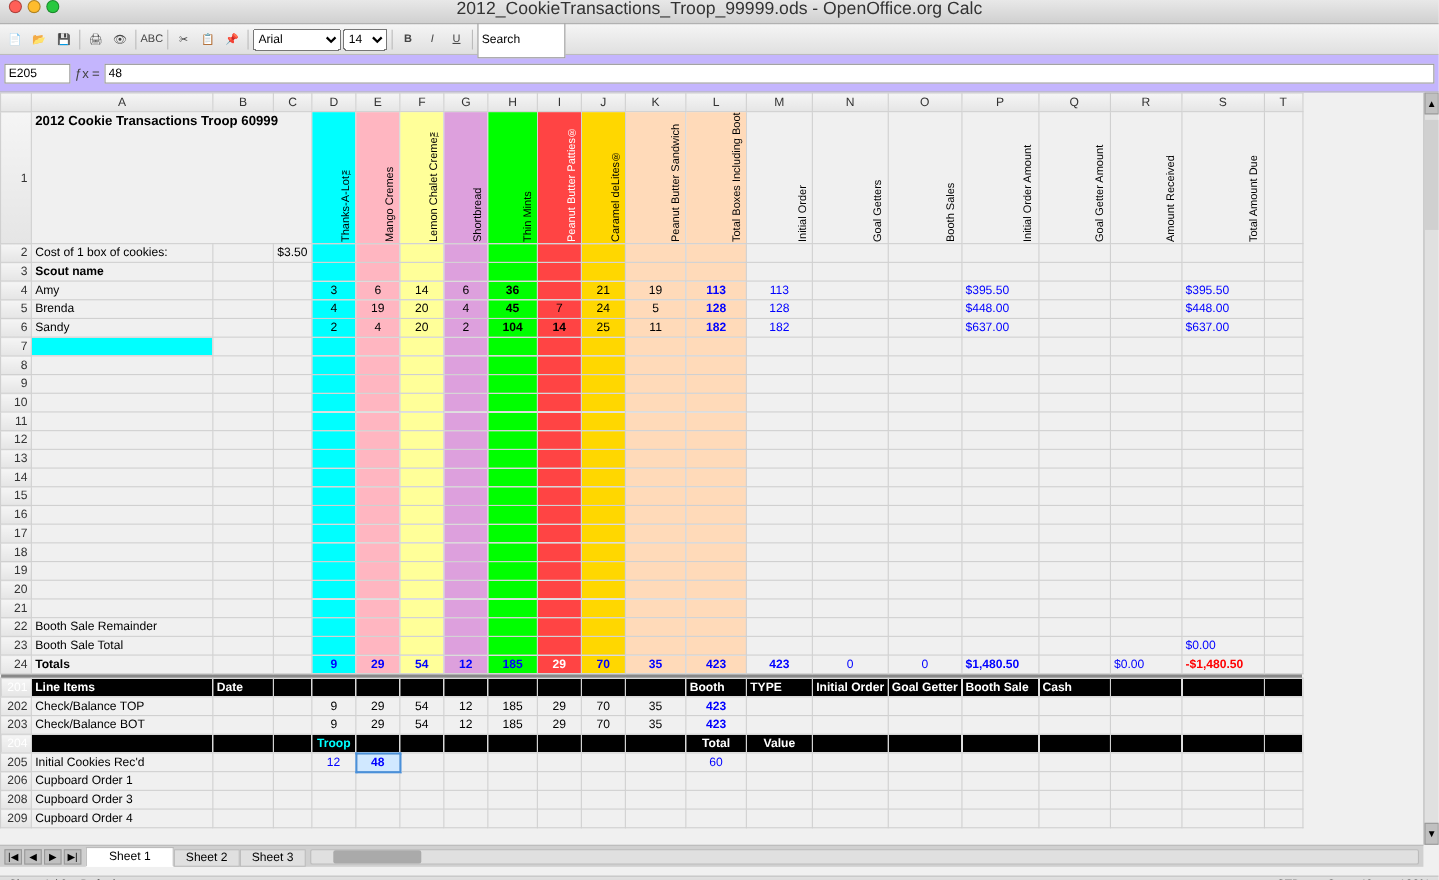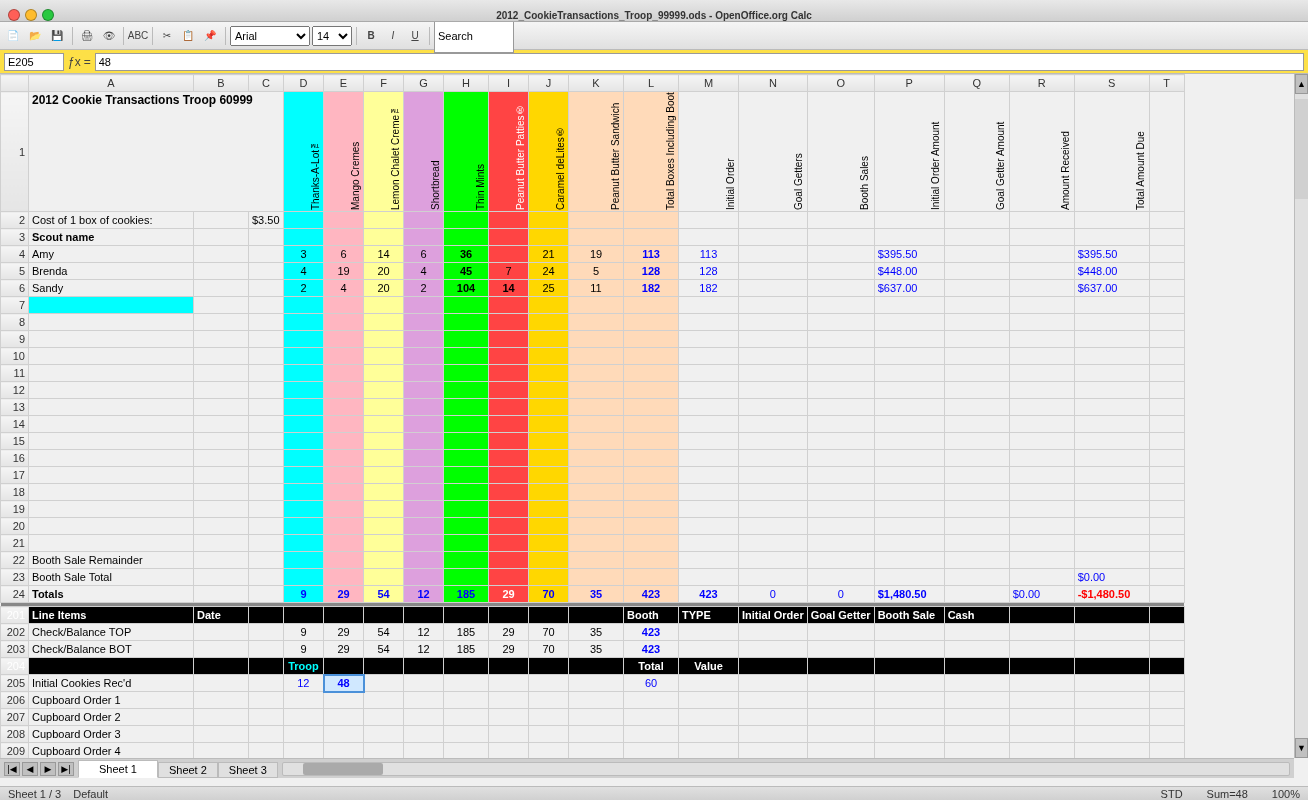--- a/index.html
+++ b/index.html
@@ -3,27 +3,26 @@
   <meta charset="utf-8">
   <style>
     * { margin: 0; padding: 0; box-sizing: border-box; }
     body { font-family: Arial, sans-serif; font-size: 11px; background: #f0f0f0; overflow: hidden; }
     
     
     .title-bar {
       background: linear-gradient(to bottom, #e8e8e8, #d0d0d0);
       height: 22px;
       display: flex;
-      align-items: flex-end;
+      align-items: flex-start;
       justify-content: center;
-      font-size: 10px;
+      font-size: 16px;
       color: #333;
       border-bottom: 1px solid #aaa;
       position: relative;
-      font-weight: bold;
     }
     .title-bar .window-controls {
       position: absolute;
       left: 8px;
       display: flex;
       gap: 5px;
     }
     .win-btn {
       width: 12px; height: 12px; border-radius: 50%; border: 1px solid rgba(0,0,0,0.3);
     }
@@ -42,22 +41,22 @@
       gap: 2px;
     }
     .toolbar-btn {
       width: 20px; height: 20px; background: transparent; border: none; cursor: pointer;
       font-size: 10px; color: #444; display: flex; align-items: center; justify-content: center;
     }
     .toolbar-sep { width: 1px; height: 18px; background: #bbb; margin: 0 2px; }
 
     
     .formula-bar {
-      background: #fde047;
-      height: 24px;
+      background: #c4b5fd;
+      height: 34px;
       border-bottom: 1px solid #bbb;
       display: flex;
       align-items: center;
       padding: 0 4px;
       gap: 4px;
     }
     .cell-ref-box {
       width: 60px; height: 18px; border: 1px solid #999; background: white;
       font-size: 11px; padding: 0 3px; display: flex; align-items: center;
     }
@@ -1013,43 +1012,20 @@
             <td></td>
             <td></td>
             <td></td>
             <td></td>
             <td></td>
             <td></td>
             <td></td>
             <td></td>
         </tr>
 
-        <tr>
-          <td class="row-header">207</td>
-          <td><span>Cupboard Order 2</span></td>
-          <td></td>
-            <td></td>
-            <td></td>
-            <td></td>
-            <td></td>
-            <td></td>
-            <td></td>
-            <td></td>
-            <td></td>
-            <td></td>
-            <td></td>
-            <td></td>
-            <td></td>
-            <td></td>
-            <td></td>
-            <td></td>
-            <td></td>
-            <td></td>
-            <td></td>
-        </tr>
 
         <tr>
           <td class="row-header">208</td>
           <td><span>Cupboard Order 3</span></td>
           <td></td>
             <td></td>
             <td></td>
             <td></td>
             <td></td>
             <td></td>

